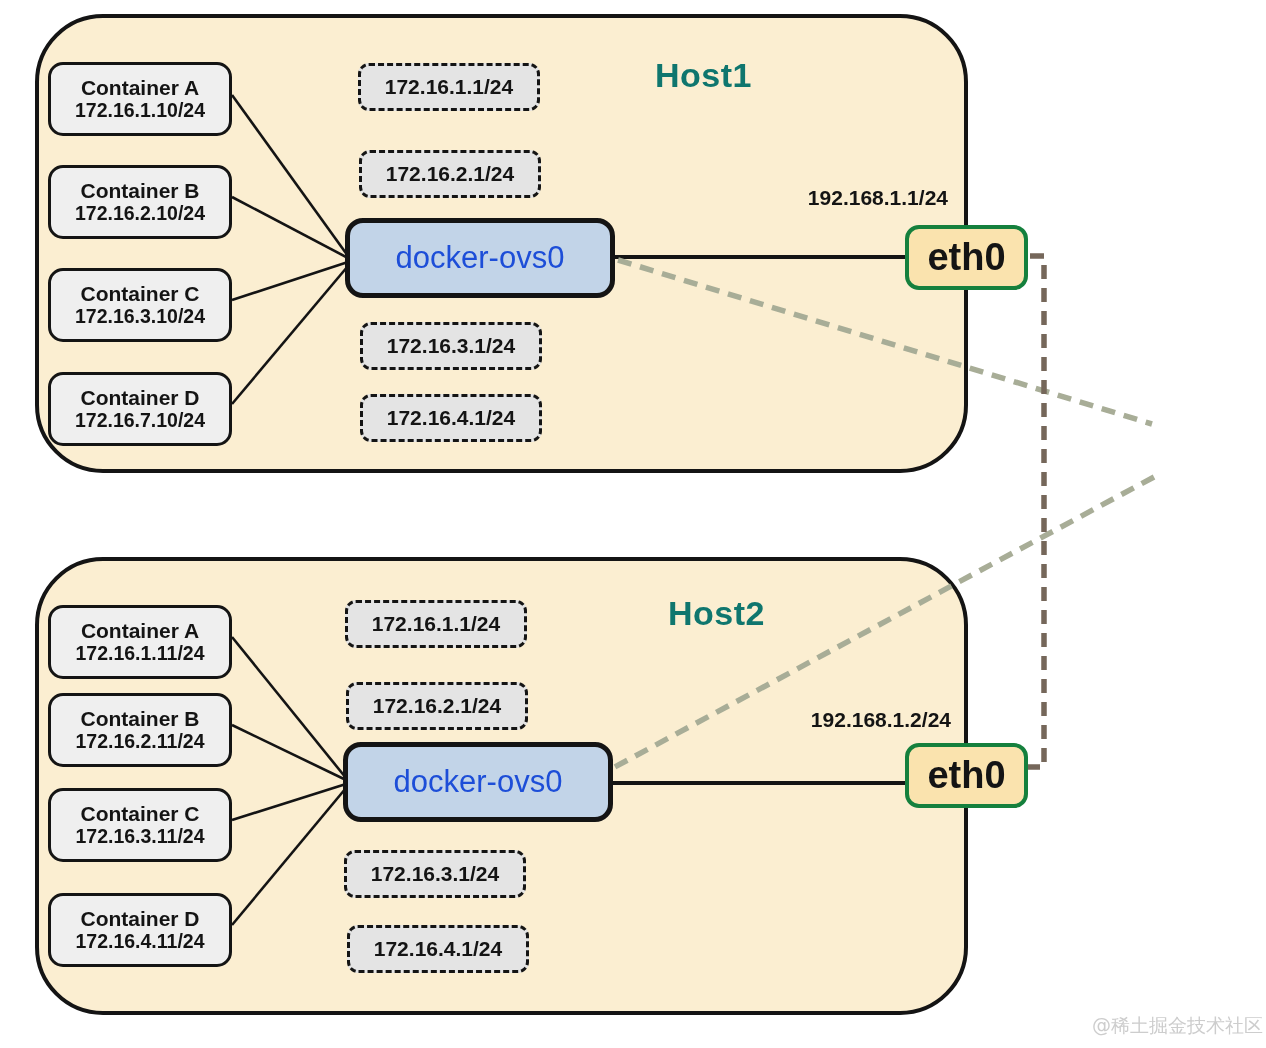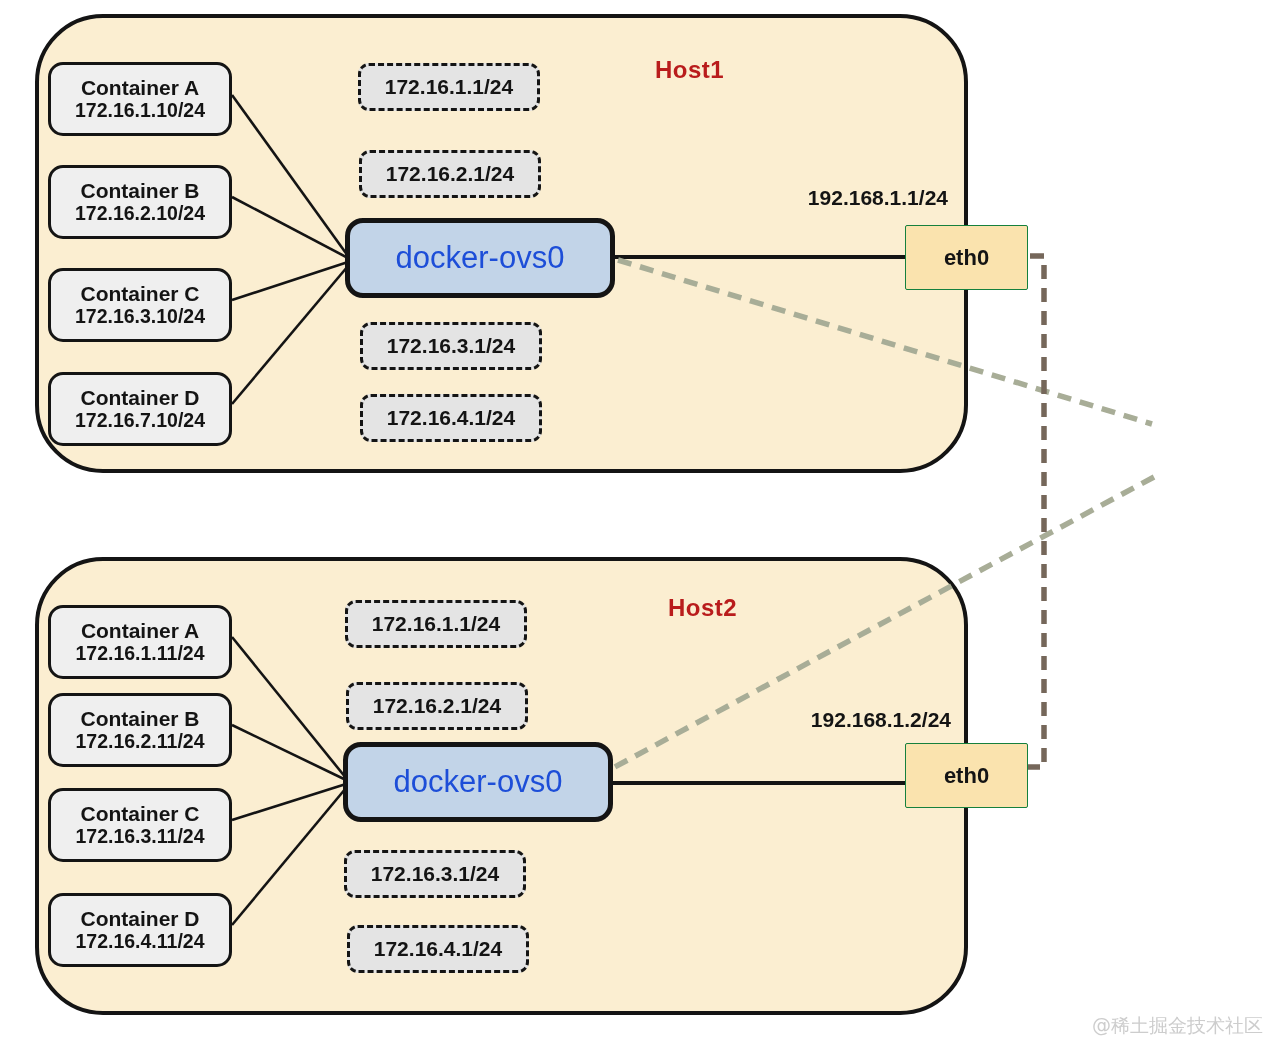--- a/index.html
+++ b/index.html
@@ -18,21 +18,21 @@
     background:#FBEED1;
     border:4px solid #141414;
     border-radius:68px;
     box-sizing:border-box;
     z-index:1;
   }
   #host1{left:35px;top:14px;width:933px;height:459px;}
   #host2{left:35px;top:557px;width:933px;height:458px;}
   .host-title{
     position:absolute;
-    font-size:24px;font-weight:600;color:#b91c1c;
+    font-size:34px;font-weight:600;color:#0f766e;
     z-index:12;letter-spacing:0.5px;
   }
   #host1-title{left:655px;top:56px;}
   #host2-title{left:668px;top:594px;}
 
   svg.wires{
     position:absolute;left:0;top:0;z-index:5;pointer-events:none;
   }
 
   .container-box{
@@ -72,25 +72,25 @@
     font-size:31px;font-weight:400;color:#1d4ed8;
     z-index:10;
   }
   #bridge1{left:345px;top:218px;}
   #bridge2{left:343px;top:742px;}
 
   .eth-box{
     position:absolute;
     width:123px;height:65px;
     background:#FAE3AE;
-    border:1px solid #15803d;
-    border-radius:2px;
+    border:4px solid #15803d;
+    border-radius:14px;
     box-sizing:border-box;
     display:flex;align-items:center;justify-content:center;
-    font-size:22px;font-weight:600;color:#141414;
+    font-size:38px;font-weight:600;color:#141414;
     z-index:11;
   }
   #eth1{left:905px;top:225px;}
   #eth2{left:905px;top:743px;}
 
   .uplink-label{
     position:absolute;
     width:170px;text-align:right;
     font-size:21px;font-weight:600;color:#141414;
     z-index:12;

